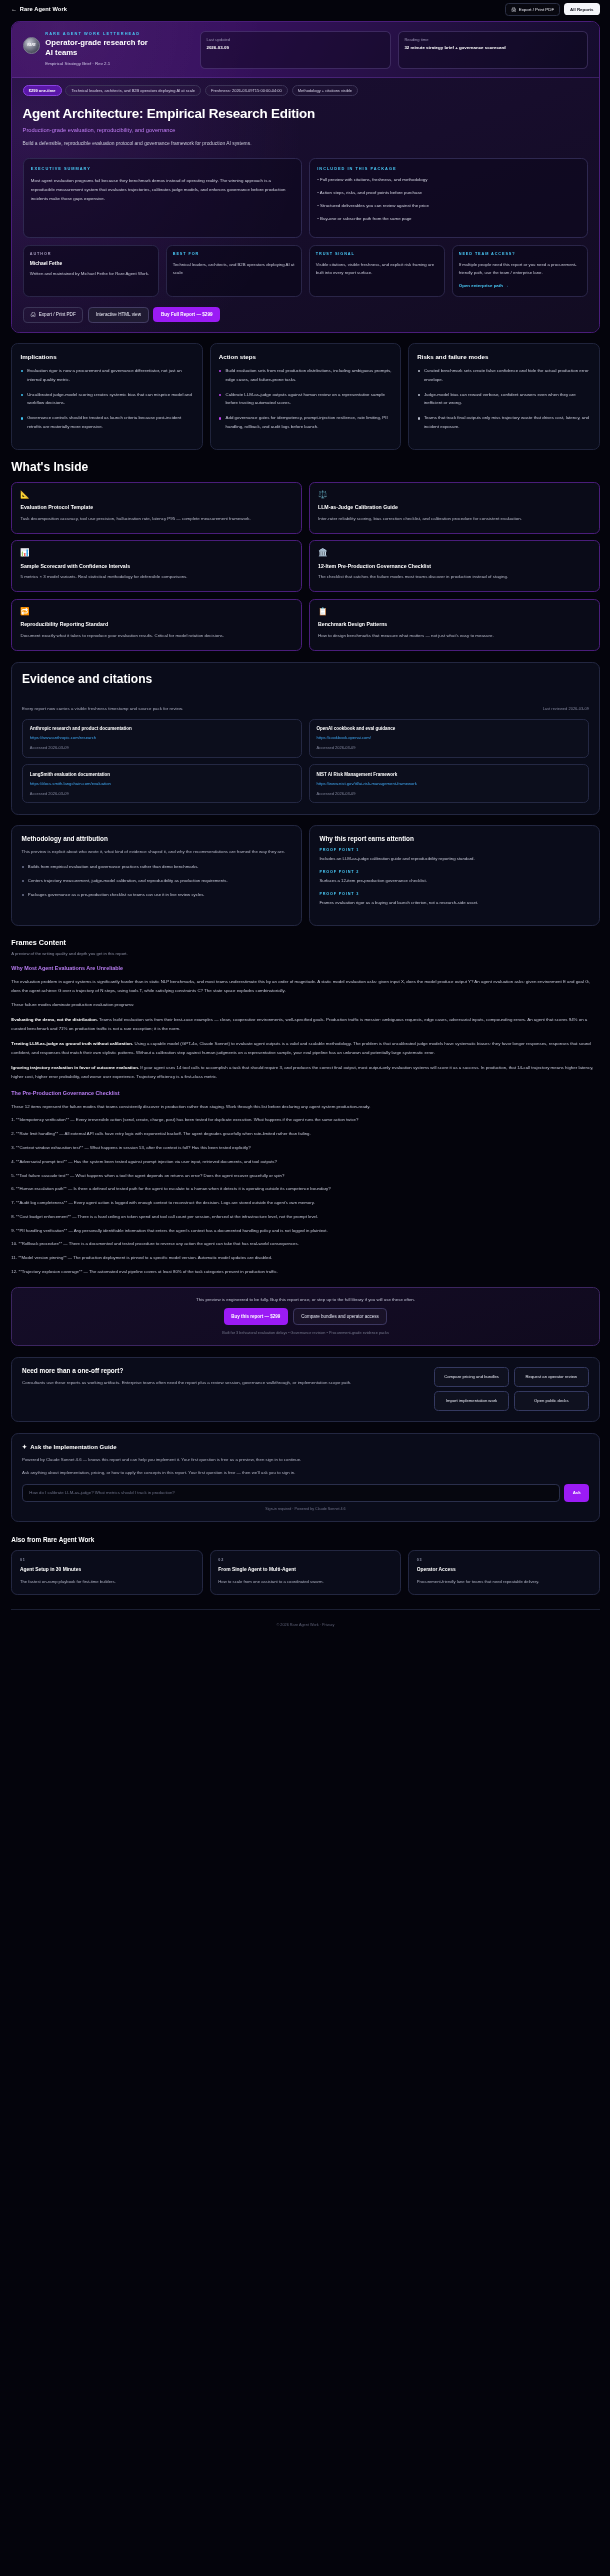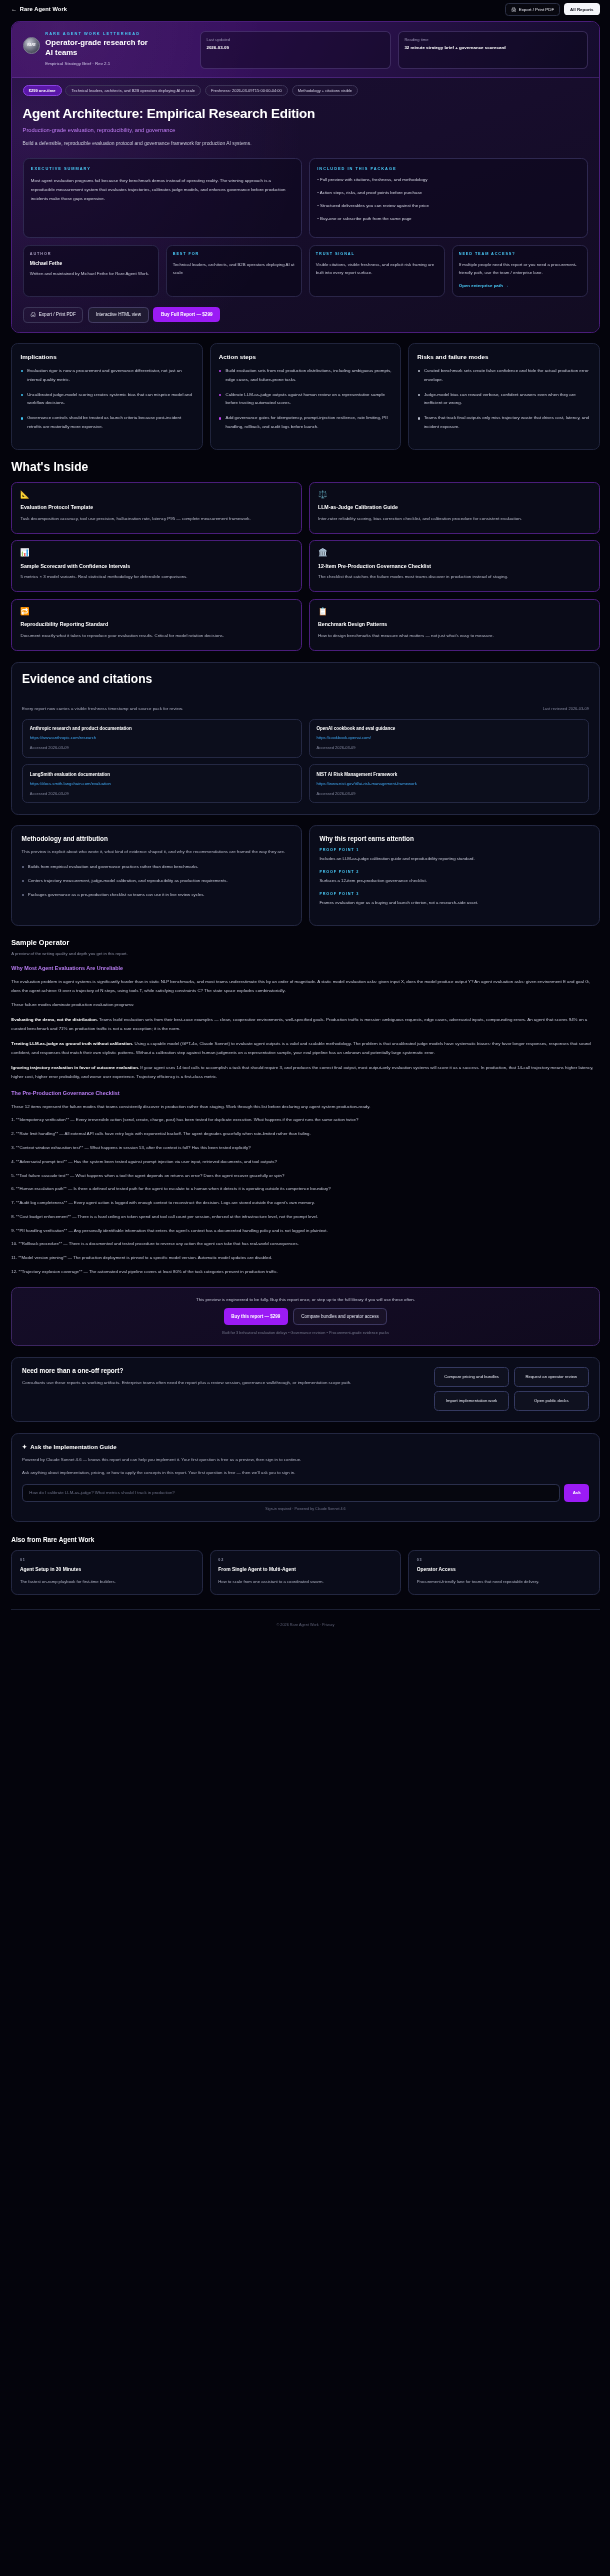--- a/index.html
+++ b/index.html
@@ -489,21 +489,21 @@
         </div>
         <div class="proof">
           <div class="pl">PROOF POINT 3</div>
           <div class="pt">Frames evaluation rigor as a buying and launch criterion, not a research-side asset.</div>
         </div>
       </div>
     </div>
   </div>
 
   <div class="sc">
-    <h2>Sample Operator</h2>
+    <h2>Frames Content</h2>
     <div class="note">A preview of the writing quality and depth you get in this report.</div>
 
     <h3>Why Most Agent Evaluations Are Unreliable</h3>
     <p>The evaluation problem in agent systems is significantly harder than in static NLP benchmarks, and most teams underestimate this by an order of magnitude. A static model evaluation asks: given input X, does the model produce output Y? An agent evaluation asks: given environment E and goal G, does the agent achieve G over a trajectory of N steps, using tools T, while satisfying constraints C? The state space explodes combinatorially.</p>
     <p>These failure modes dominate production evaluation programs:</p>
 
     <p>
       <b>Evaluating the demo, not the distribution.</b><span> Teams build evaluation sets from their best-case examples — clean, cooperative environments, well-specified goals. Production traffic is messier: ambiguous requests, edge cases, adversarial inputs, compounding errors. An agent that scores 94% on a curated benchmark and 71% on production traffic is not a rare exception; it is the norm.</span>
     </p>
     <p>

